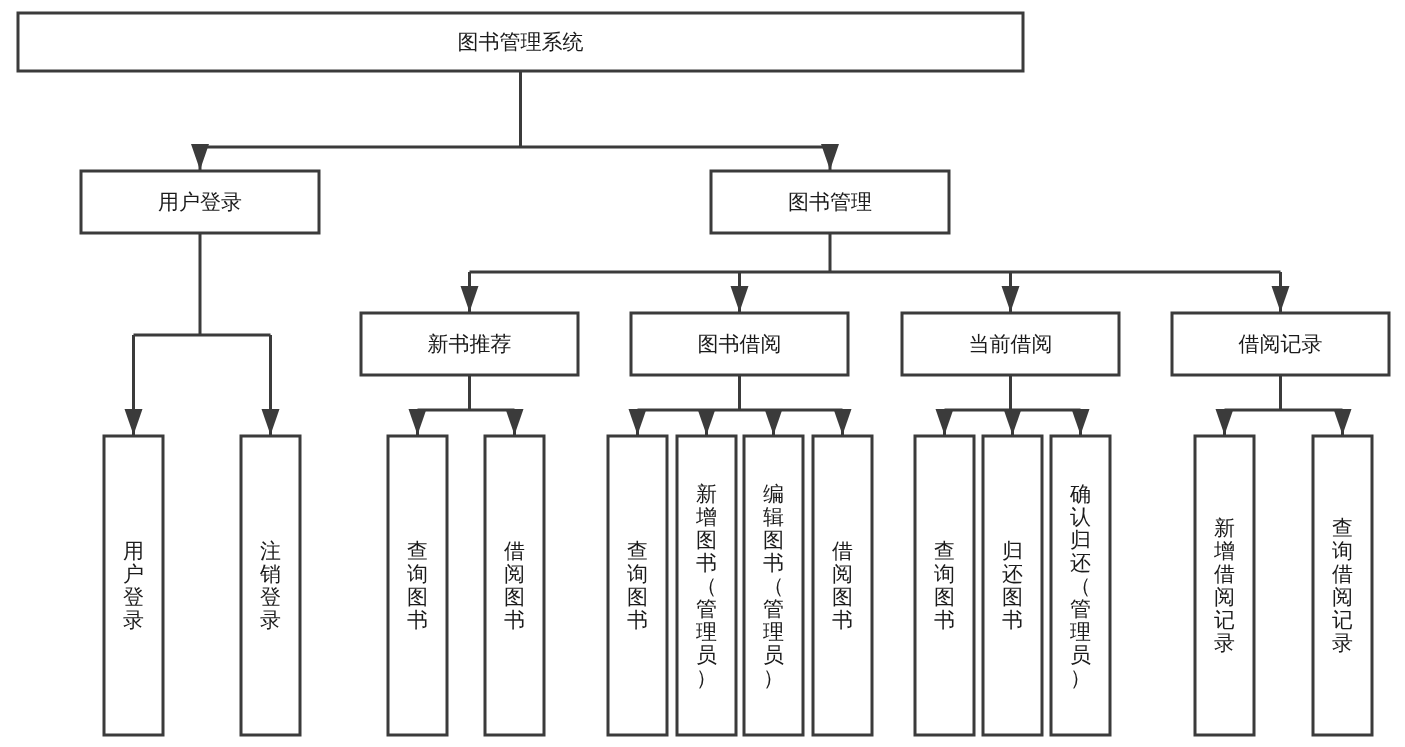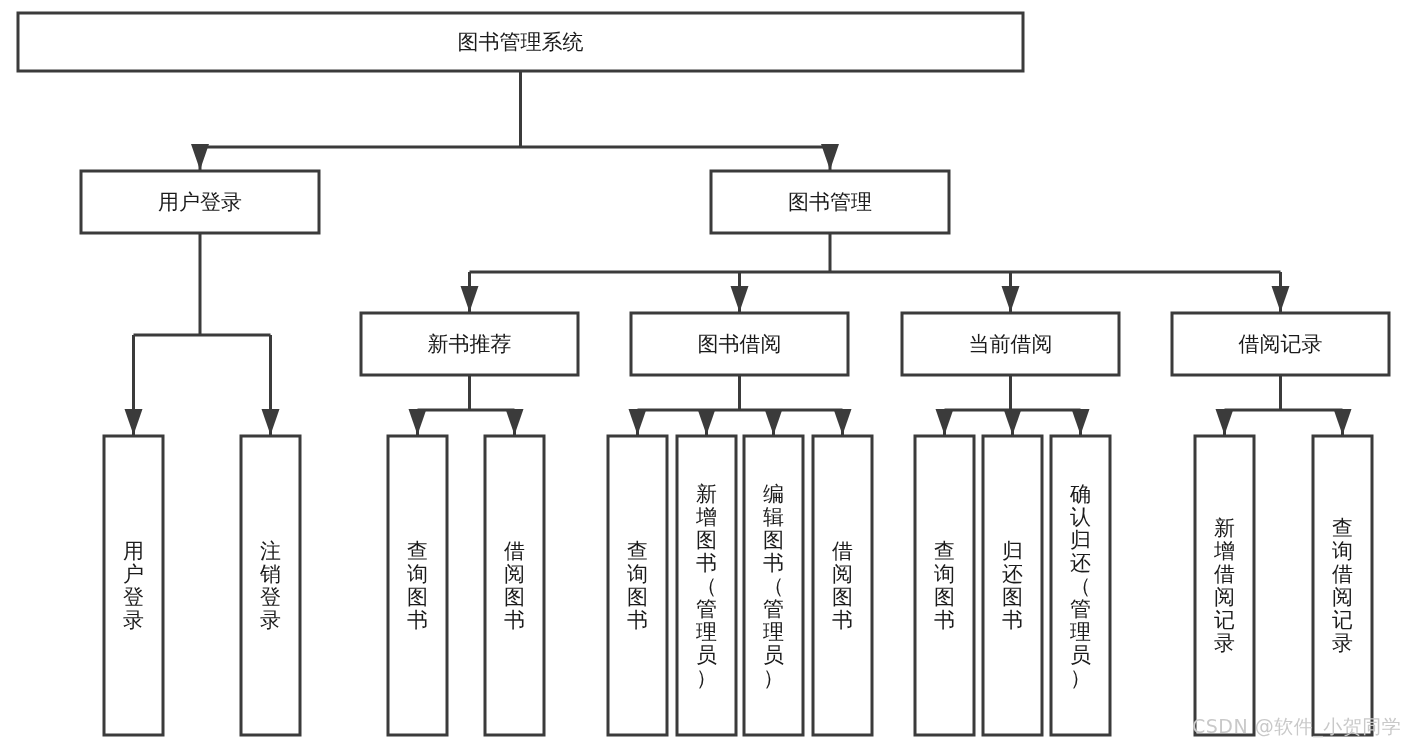--- a/index.html
+++ b/index.html
@@ -202,14 +202,13 @@
         <g>
           <rect x="1195" y="436" width="59" height="299" class="node-rect"></rect>
           <text x="1224.5" y="535.36" class="node-label-vert"><tspan x="1224.5" dy="0">新</tspan><tspan x="1224.5" dy="23">增</tspan><tspan x="1224.5" dy="23">借</tspan><tspan x="1224.5" dy="23">阅</tspan><tspan x="1224.5" dy="23">记</tspan><tspan x="1224.5" dy="23">录</tspan></text>
         </g>
         <g>
           <rect x="1313" y="436" width="59" height="299" class="node-rect"></rect>
           <text x="1342.5" y="535.36" class="node-label-vert"><tspan x="1342.5" dy="0">查</tspan><tspan x="1342.5" dy="23">询</tspan><tspan x="1342.5" dy="23">借</tspan><tspan x="1342.5" dy="23">阅</tspan><tspan x="1342.5" dy="23">记</tspan><tspan x="1342.5" dy="23">录</tspan></text>
         </g>
       </g>
   </svg>
-  <div class="watermark">CSDN @软件_小贺同学</div>
 </div>
 
 </body></html>

